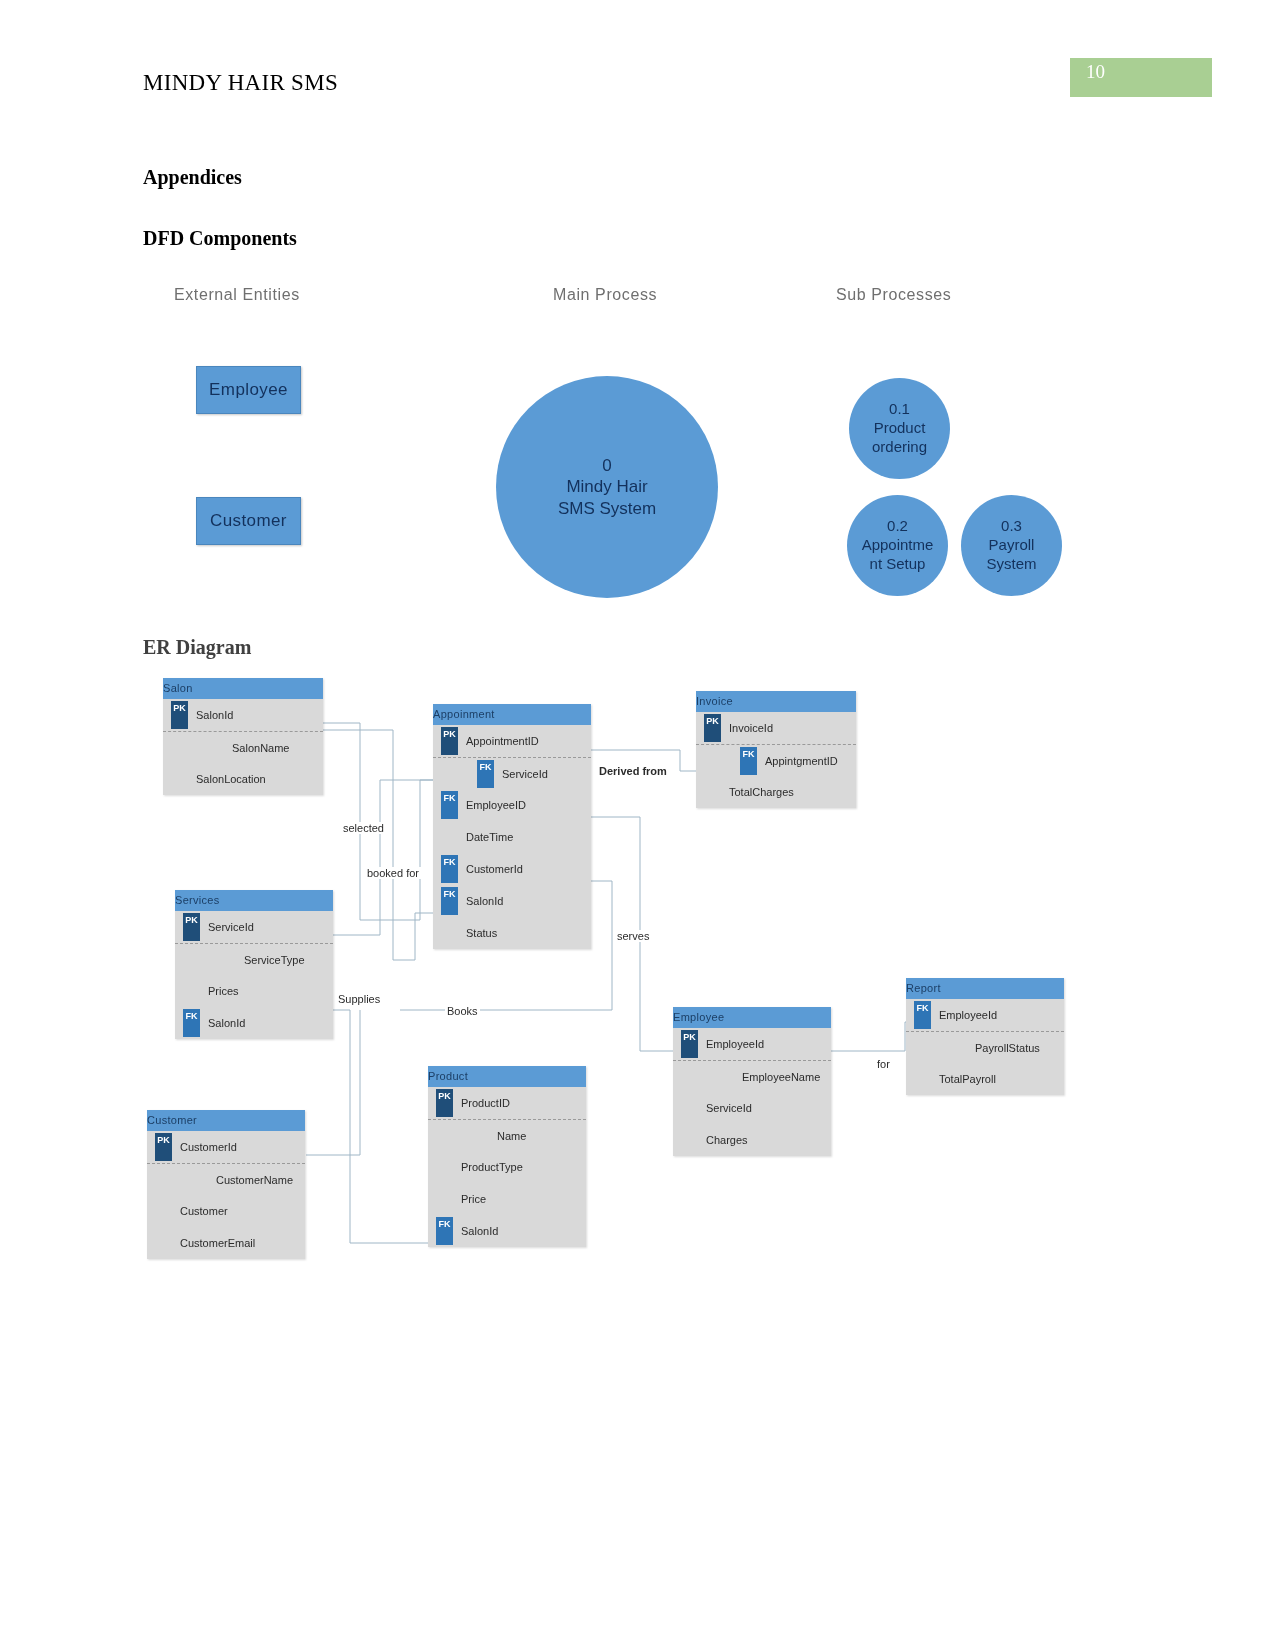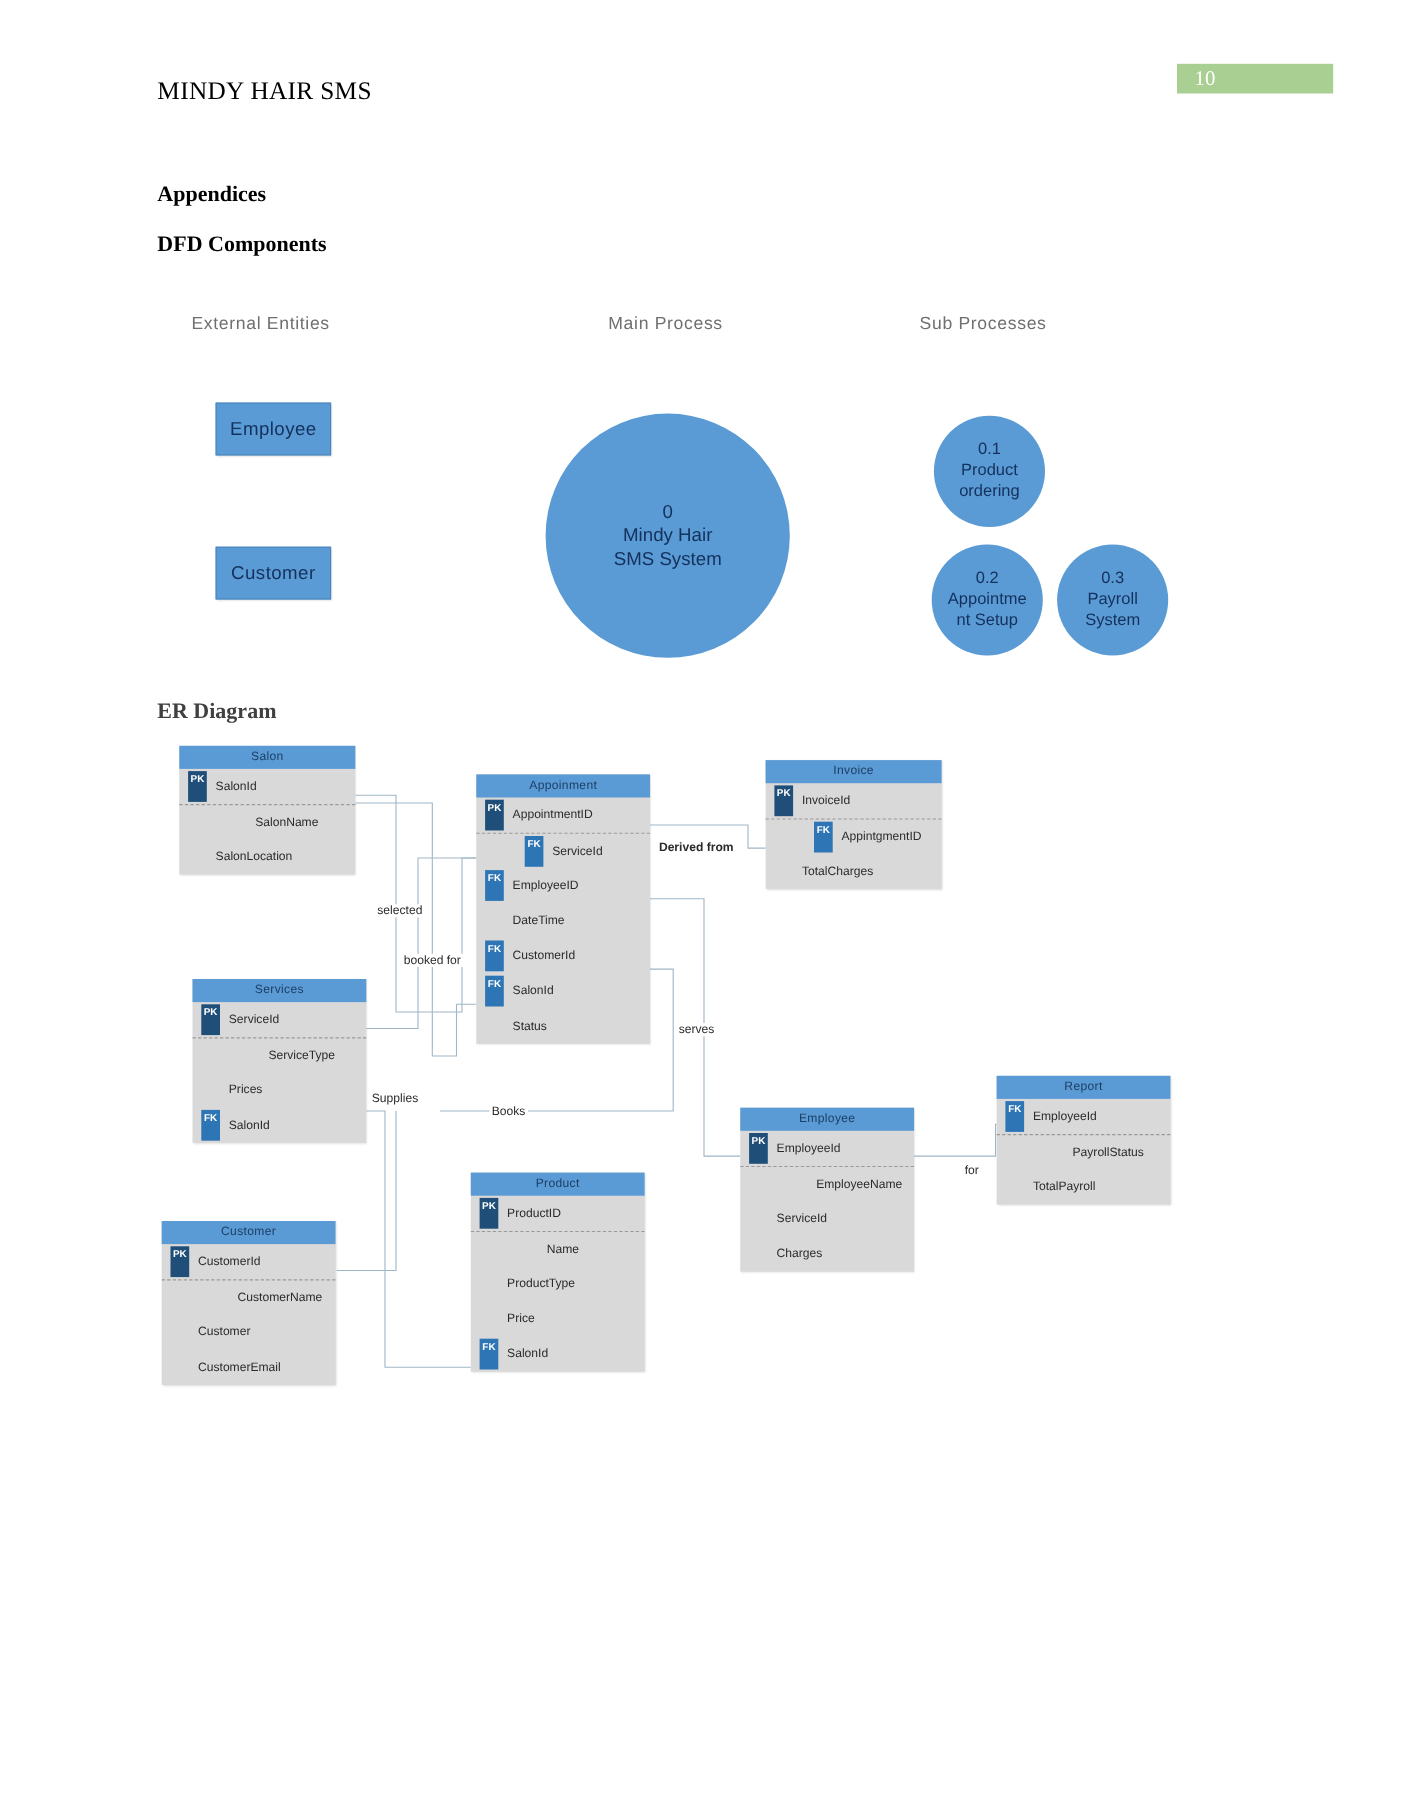--- a/index.html
+++ b/index.html
@@ -8,39 +8,39 @@
     width:1275px; height:1650px;
     background:#ffffff;
     font-family:"Liberation Serif", serif;
     position:relative;
     overflow:hidden;
   }
 
   
   .page-badge{
     position:absolute; left:1070px; top:58px;
-    width:142px; height:27px;
+    width:142px; height:39px;
     background:#a9cf93;
     color:#ffffff;
     font-family:"Liberation Serif", serif;
     font-size:19px;
     line-height:27px;
     padding-left:16px;
   }
   .doc-header{
     position:absolute; left:143px; top:70px;
     font-size:23px; color:#000;
     letter-spacing:.3px;
   }
   .h-appendices{
     position:absolute; left:143px; top:166px;
     font-size:20px; font-weight:bold; color:#000;
   }
   .h-dfd{
-    position:absolute; left:143px; top:211px;
+    position:absolute; left:143px; top:227px;
     font-size:20px; font-weight:bold; color:#000;
   }
   .h-er{
     position:absolute; left:143px; top:636px;
     font-size:20px; font-weight:bold; color:#404040;
   }
 
   
   .dfd-col-title{
     position:absolute;
@@ -79,21 +79,21 @@
   .er-table{
     position:absolute;
     background:#d9d9d9;
     font-family:"Liberation Sans", sans-serif;
     box-shadow:1px 1px 2px rgba(0,0,0,.15);
   }
   .er-head{
     background:#5b9bd5;
     color:#1c3f66;
     font-size:11px;
-    text-align:center;
+    text-align:left;
     padding:4px 0 5px 0;
     letter-spacing:.3px;
   }
   .er-row{
     position:relative;
     height:32px;
     display:flex; align-items:center;
     font-size:11px; color:#2b2b2b;
     padding-left:8px;
   }

